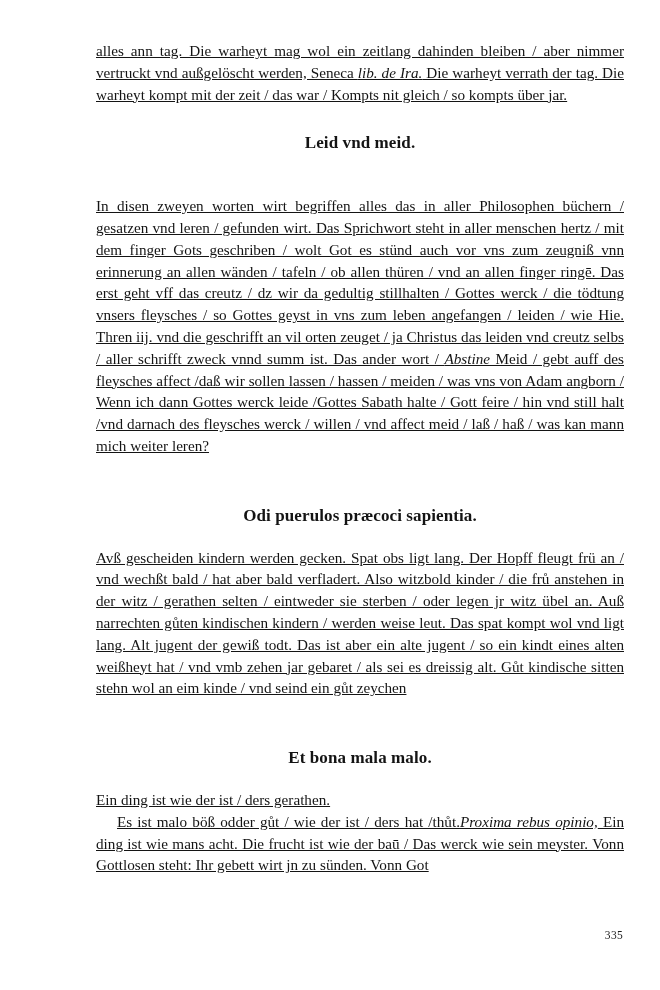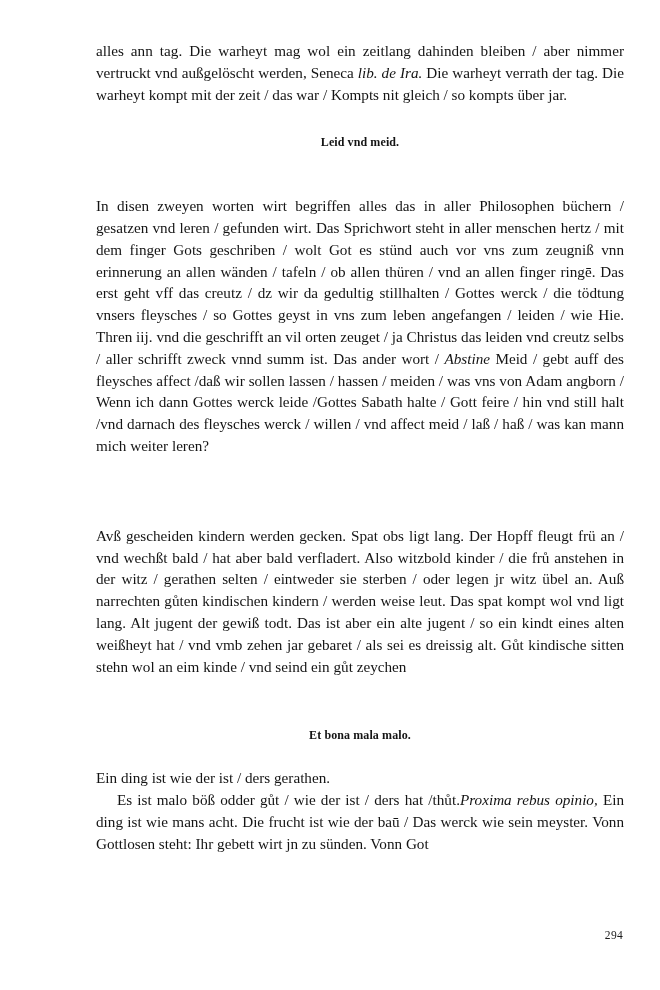--- a/index.html
+++ b/index.html
@@ -25,25 +25,26 @@
     top: 40px;
     width: 528px;
   }
   p.body-par {
     margin: 0;
     text-align: justify;
     text-justify: inter-word;
     font-size: 15.2px;
     line-height: 21.8px;
     hyphens: none;
+    text-decoration: underline;
     -webkit-hyphens: none;
   }
   h2.proverb-head {
     margin: 0;
-    font-size: 12px;
+    font-size: 17px;
     line-height: 21.8px;
     font-weight: bold;
     text-align: center;
     letter-spacing: 0.1px;
   }
   .gap-before-head {
     height: 27px;
   }
   .gap-between-heads {
     height: 21px;
@@ -78,26 +79,27 @@
     <p class="body-par"><span>alles ann tag. Die warheyt mag wol ein zeitlang dahinden bleiben / aber nimmer vertruckt vnd außgelöscht werden, Seneca </span><em class="it">lib. de Ira.</em><span> Die warheyt verrath der tag. Die warheyt kompt mit der zeit / das war / Kompts nit gleich / so kompts über jar.</span></p>
 
     <div class="gap-before-head"></div>
     <h2 class="proverb-head">Leid vnd meid.</h2>
     <div class="gap-between-heads"></div>
     <div class="gap-after-head"></div>
     <p class="body-par"><span>In disen zweyen worten wirt begriffen alles das in aller Philosophen büchern / gesatzen vnd leren / gefunden wirt. Das Sprichwort steht in aller menschen hertz / mit dem finger Gots geschriben / wolt Got es stünd auch vor vns zum zeugniß vnn erinnerung an allen wänden / tafeln / ob allen thüren / vnd an allen finger ringē. Das erst geht vff das creutz / dz wir da gedultig stillhalten / Gottes werck / die tödtung vnsers fleysches / so Gottes geyst in vns zum leben angefangen / leiden / wie Hie. Thren iij. vnd die geschrifft an vil orten zeuget / ja Christus das leiden vnd creutz selbs / aller schrifft zweck vnnd summ ist. Das ander wort / </span><em class="it">Abstine</em><span> Meid / gebt auff des fleysches affect /daß wir sollen lassen / hassen / meiden / was vns von Adam angborn / Wenn ich dann Gottes werck leide /Gottes Sabath halte / Gott feire / hin vnd still halt /vnd darnach des fleysches werck / willen / vnd affect meid / laß / haß / was kan mann mich weiter leren?</span></p>
 
     <div class="gap-before-head"></div>
     <div class="gap-between-heads"></div>
+    <h2 class="proverb-head">Odi puerulos præcoci sapientia.</h2>
     <div class="gap-after-head"></div>
     <p class="body-par"><span>Avß gescheiden kindern werden gecken. Spat obs ligt lang. Der Hopff fleugt frü an / vnd wechßt bald / hat aber bald verfladert. Also witzbold kinder / die frů anstehen in der witz / gerathen selten / eintweder sie sterben / oder legen jr witz übel an. Auß narrechten gůten kindischen kindern / werden weise leut. Das spat kompt wol vnd ligt lang. Alt jugent der gewiß todt. Das ist aber ein alte jugent / so ein kindt eines alten weißheyt hat / vnd vmb zehen jar gebaret / als sei es dreissig alt. Gůt kindische sitten stehn wol an eim kinde / vnd seind ein gůt zeychen</span></p>
 
     <div class="gap-before-head"></div>
     <div class="gap-between-heads"></div>
     <h2 class="proverb-head">Et bona mala malo.</h2>
     <div class="gap-after-head"></div>
     <p class="body-par"><span>Ein ding ist wie der ist / ders gerathen.</span><br><span class="indent-run"></span><span>Es ist malo böß odder gůt / wie der ist / ders hat /thůt.</span><em class="it">Proxima rebus opinio,</em><span> Ein ding ist wie mans acht. Die frucht ist wie der baū / Das werck wie sein meyster. Vonn Gottlosen steht: Ihr gebett wirt jn zu sünden. Vonn Got</span></p>
 
   </div>
 
-  <div class="folio">294</div>
+  <div class="folio">335</div>
 
 </div>
 
 </body></html>

